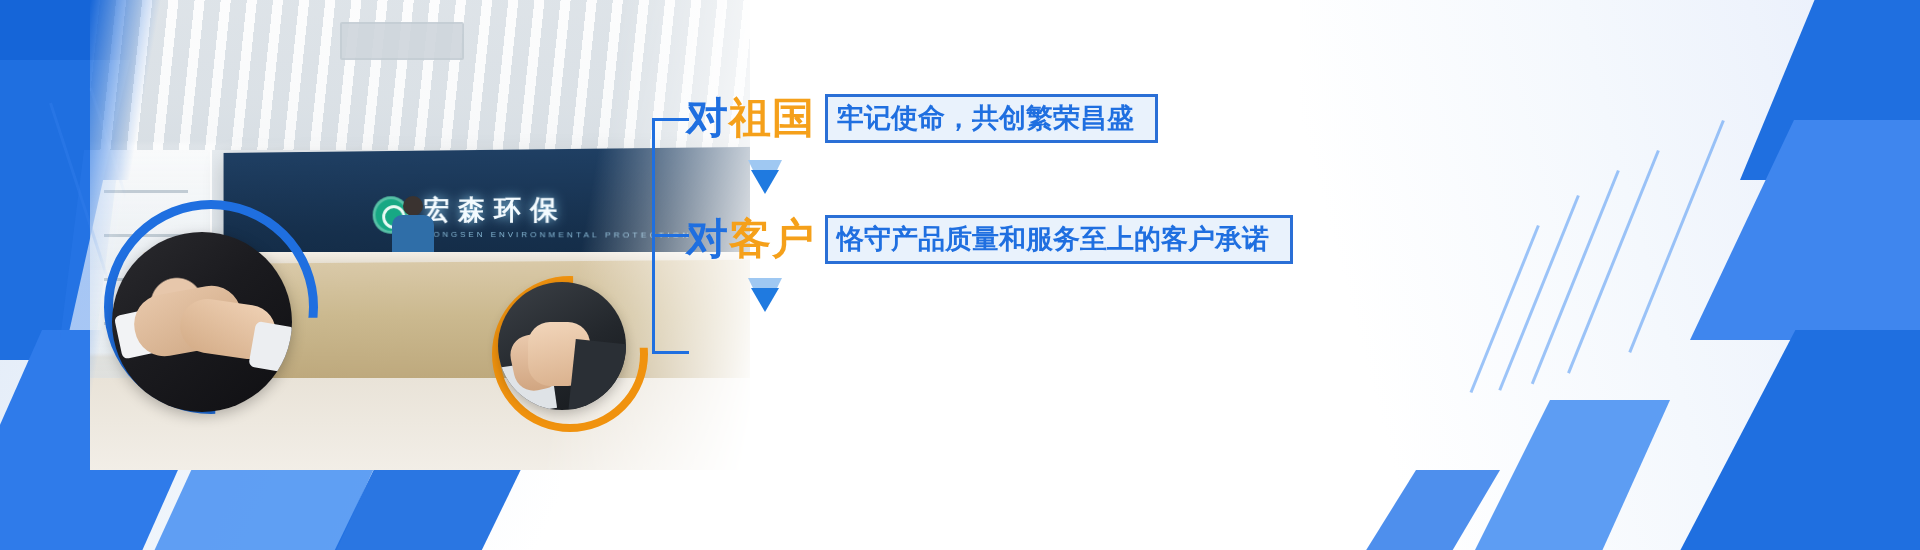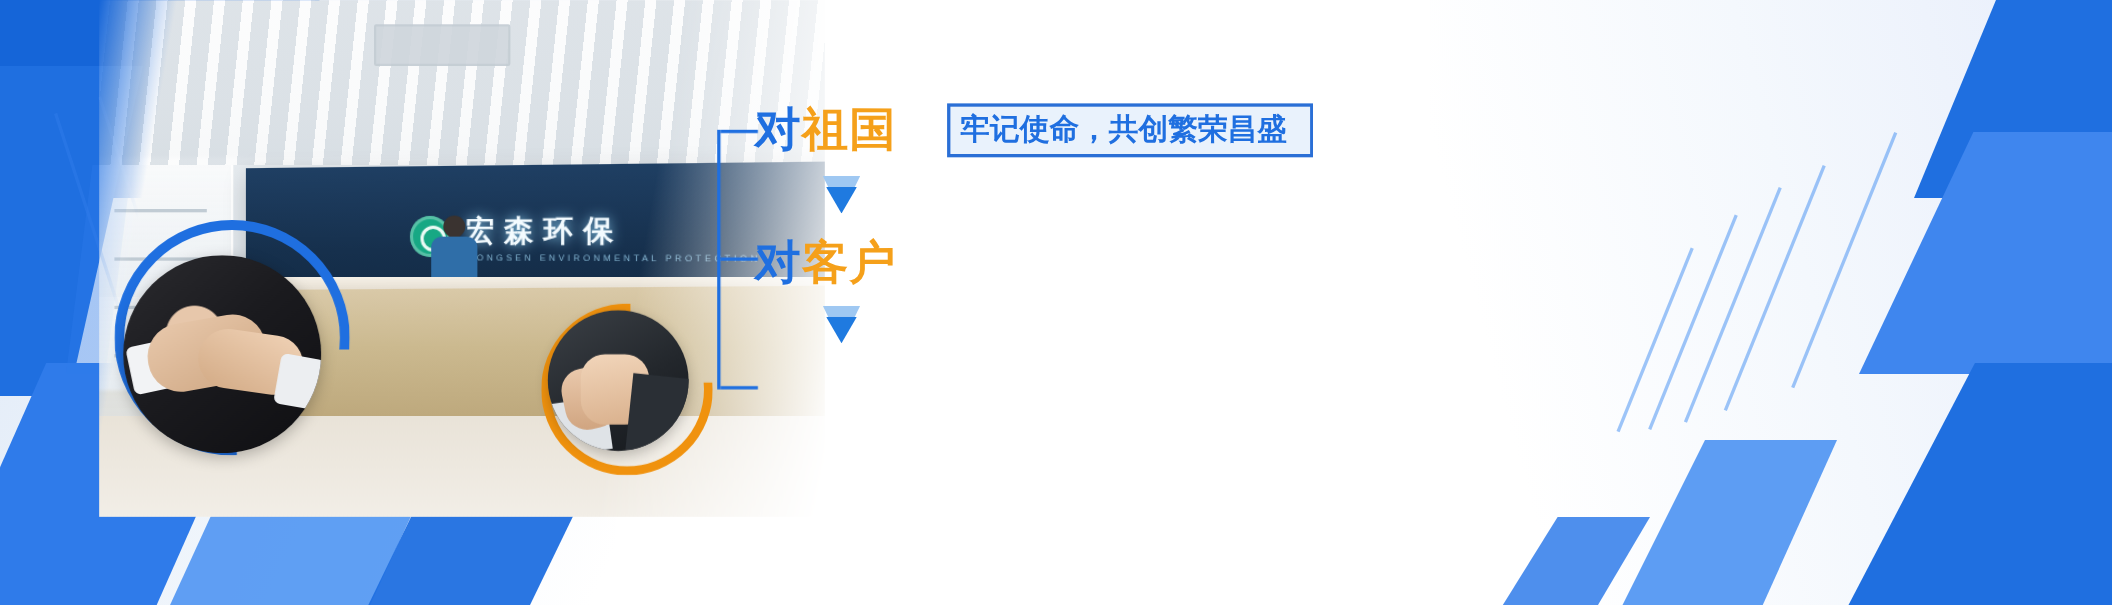--- a/index.html
+++ b/index.html
@@ -185,21 +185,21 @@
   .bracket{position:absolute;left:652px;top:118px;width:34px;height:236px;
      border-left:3px solid #1f6fe0;}
   .tick{position:absolute;left:0;width:34px;height:3px;background:#1f6fe0;}
   .tick.t1{top:0;}
   .tick.t2{top:116px;}
   .tick.t3{top:233px;}
 
   
   .rows{position:absolute;left:686px;top:92px;width:700px;}
   .row{display:flex;align-items:center;height:52px;}
-  .row.r1{position:absolute;top:0;left:0;gap:36px;}
+  .row.r1{position:absolute;top:0;left:0;}
   .row.r2{position:absolute;top:121px;left:0;}
   .row.r3{position:absolute;top:233px;left:0;}
 
   .kicker{
     font-size:42px;font-weight:700;line-height:1;
     font-family:"DejaVu Sans","Liberation Sans",sans-serif;
     letter-spacing:1px;white-space:nowrap;
   }
   .kicker .k-blue{color:#1f6fe0;}
   .kicker .k-orange{color:#f5a01a;}
@@ -318,20 +318,21 @@
       <div class="kicker">
         <span class="k-blue">对</span><span class="k-orange">祖国</span>
       </div>
       <div class="pill">牢记使命，共创繁荣昌盛</div>
     </div>
 
     <div class="row r2">
       <div class="kicker">
         <span class="k-blue">对</span><span class="k-orange">客户</span>
       </div>
+      <div class="pill">恪守产品质量和服务至上的客户承诺</div>
     </div>
 
     <div class="row r3">
     </div>
 
   </div>
 
 </div>
 
 </body></html>

